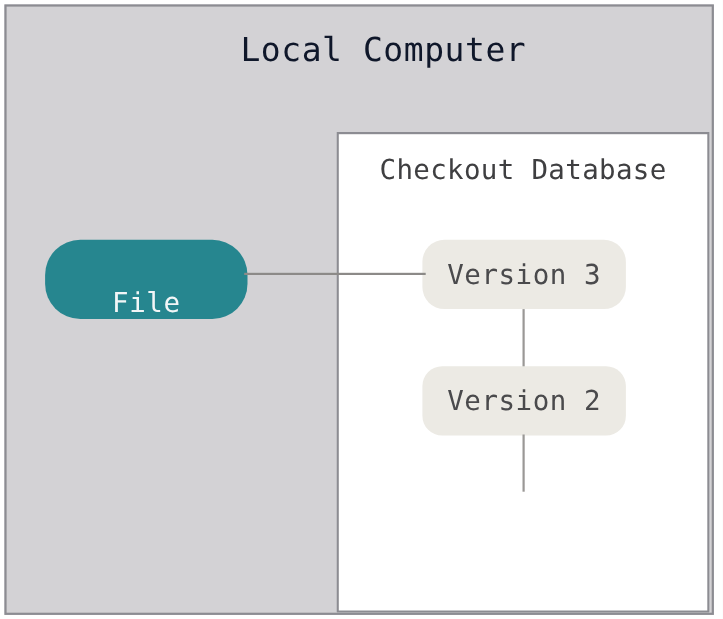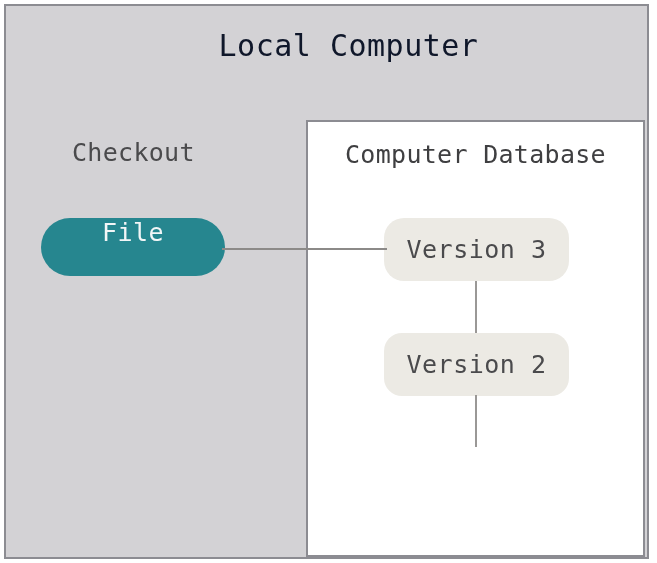--- a/index.html
+++ b/index.html
@@ -47,25 +47,25 @@
     letter-spacing: 0.3px;
     color: #4a4a4c;
     white-space: nowrap;
   }
   
   #file-node {
     position: absolute;
     left: 41px;
     top: 218px;
     width: 184px;
-    height: 58px;
+    height: 72px;
     background: #26868f;
     border-radius: 32px;
     display: flex;
-    align-items: flex-start;
+    align-items: flex-end;
     justify-content: center;
     color: #f2f6f7;
     font-size: 25px;
     letter-spacing: 0.5px;
     box-sizing: border-box;
   }
   
   #vdb-box {
     position: absolute;
     left: 306px;
@@ -135,29 +135,28 @@
 </style>
 </head>
 <body>
 
 <div id="canvas">
 
   <div id="outer-frame"></div>
 
   <div id="outer-title">Local Computer</div>
 
-  <div id="checkout-label">Checkout</div>
 
   <div id="file-node">
     <span>File</span>
   </div>
 
   <div id="vdb-box"></div>
 
-  <div id="vdb-title">Computer Database</div>
+  <div id="vdb-title">Checkout Database</div>
 
   <div class="version-node" id="version-node-3">
     <span>Version 3</span>
   </div>
 
   <div class="version-node" id="version-node-2">
     <span>Version 2</span>
   </div>
 
 

